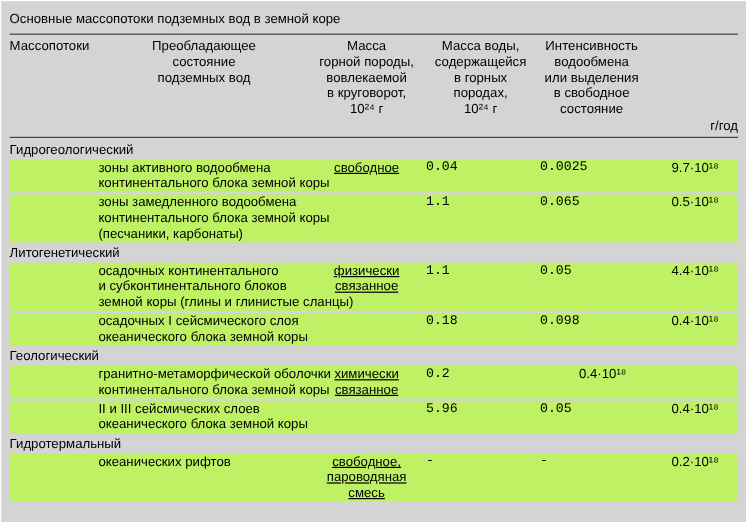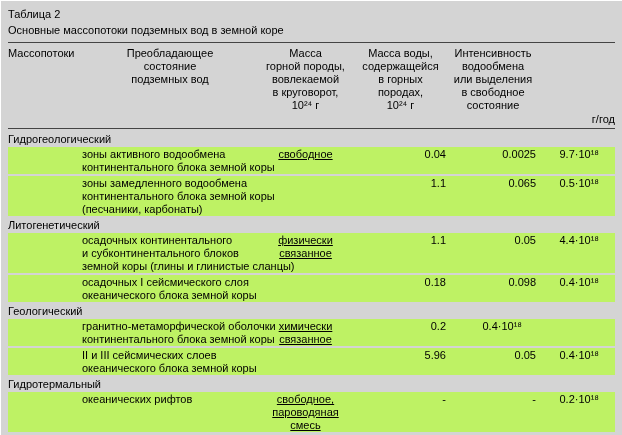--- a/index.html
+++ b/index.html
@@ -21,29 +21,28 @@
   .hdr { margin-top:4px; }
   .hc { text-align:center; white-space:pre-line; padding:0 2px; }
   .hc.first { text-align:left; padding-left:0; }
   .units-row { margin-top:1px;text-align:right; }
   .body-rule { margin-top:2px; margin-bottom:3px; }
   .group-row { padding:1px 0 1px 0; }
   .data-row { background:#bef264; padding:1px 0 0 0; margin-bottom:2px; }
   .c { white-space:pre-line; padding:0 2px; }
   .c.thickness { white-space:pre; overflow:visible; padding:0; }
   .c.state { text-align:center;text-decoration:underline; }
-  .c.num { text-align:right; }
+  .c.num { text-align:left;font-family:Liberation Mono, monospace; }
   .c.intensity { text-align:right; padding-right:16px; }
 </style>
 </head>
 <body>
 
 <div class="page">
 
-  <div class="title">Таблица 2</div>
   <div class="subtitle">Основные массопотоки подземных вод в земной коре</div>
 
   <div class="rule"></div>
 
   <div class="grid hdr">
     <div class="hc first">Массопотоки</div>
     <div class="hc">Преобладающее
 состояние
 подземных вод</div>
     <div class="hc">Масса

